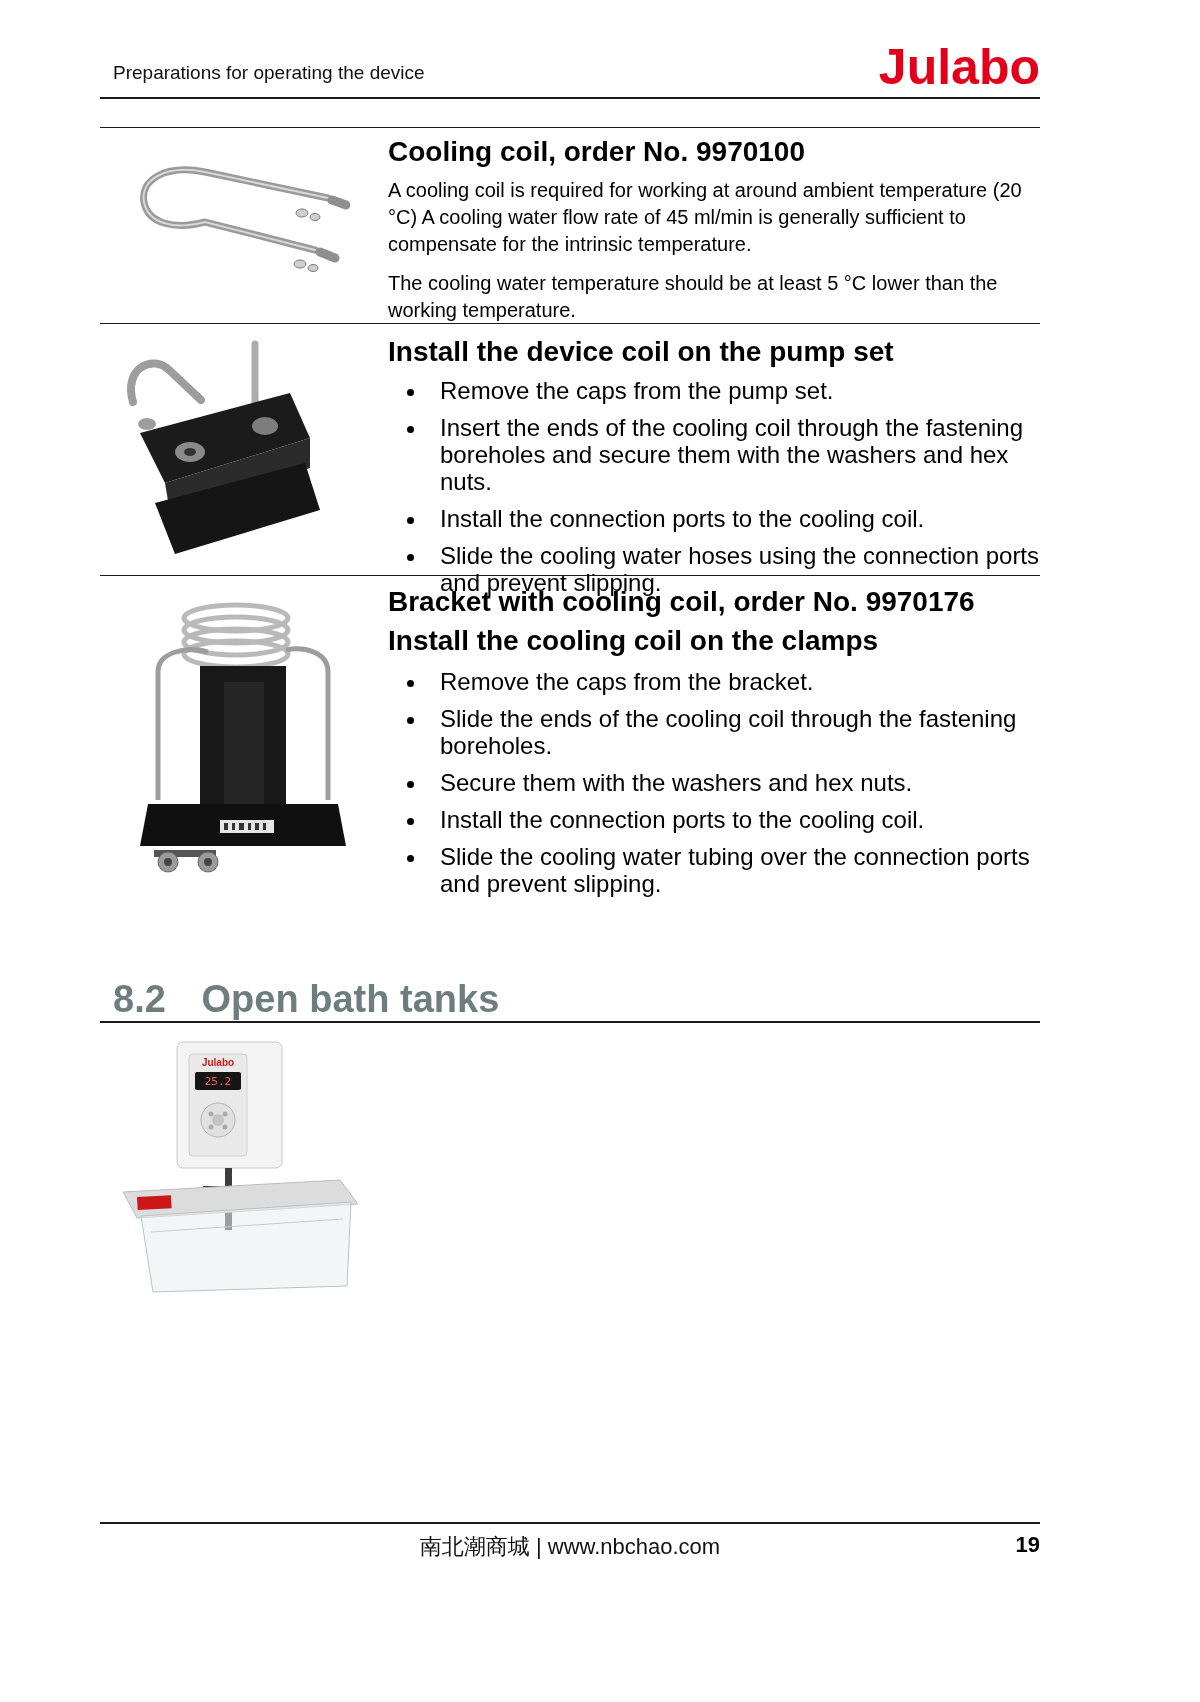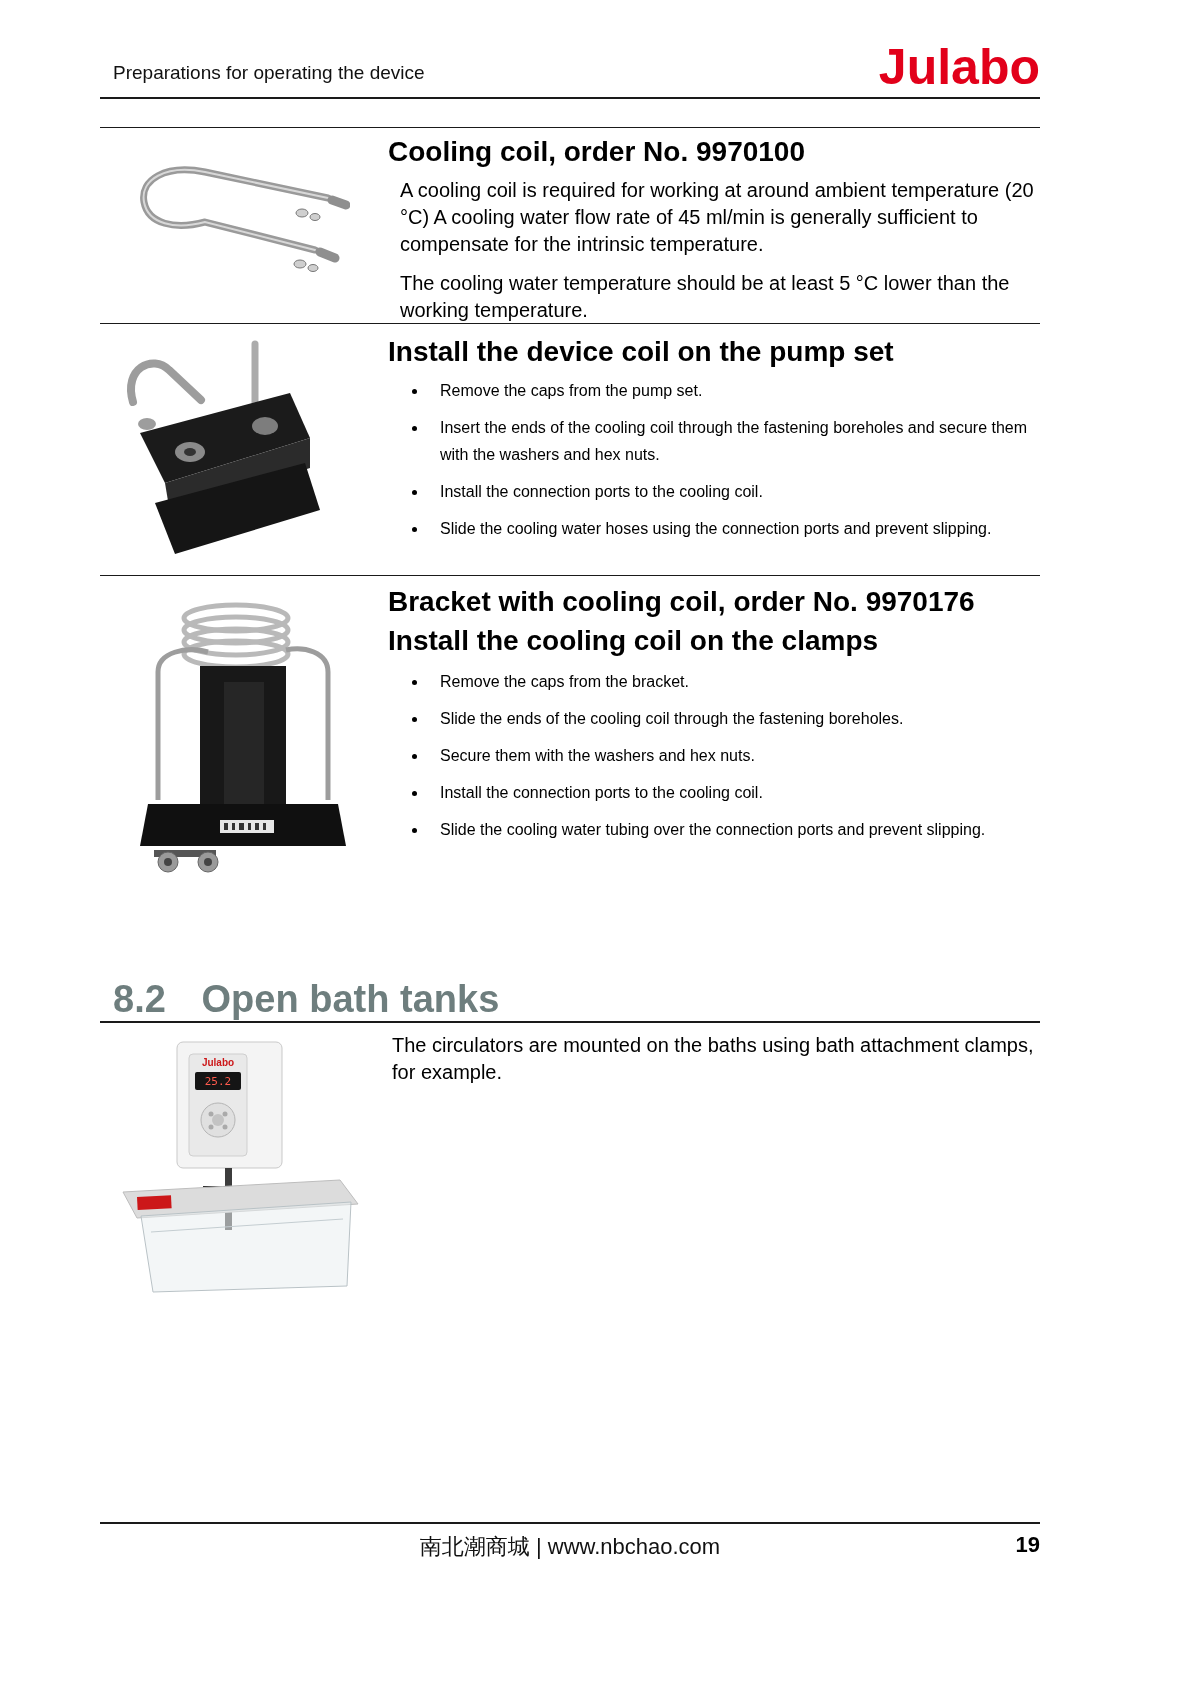--- a/index.html
+++ b/index.html
@@ -32,26 +32,26 @@
   
   .sec { position:absolute; left:100px; width:940px; }
   .sec .img-box { position:absolute; }
   .sec .txt { margin-left:288px; }
   .sec h3 {
     margin:0 0 12px 0;
     font-size:28px; font-weight:bold; line-height:27px;
   }
   .sec h3.sub { margin:8px 0 14px 0; }
   .sec p {
-    margin:0 0 12px 12px;
+    margin:0 0 12px 0;
     font-size:20px; line-height:27px;
   }
   .sec ul { margin:0; padding-left:40px; list-style:disc; }
   .sec li {
-    font-size:16px; line-height:27px; margin-bottom:10px;
+    font-size:24px; line-height:27px; margin-bottom:10px;
     padding-left:12px;
   }
 
   
   .chapter-heading {
     position:absolute; left:100px; top:978px; width:940px;
     color:#6e7e7e; font-weight:bold; font-size:38px;
   }
   .chapter-heading .num { display:inline-block; width:78px; margin-left:13px; }
 
@@ -187,21 +187,20 @@
         <rect x="110" y="134" width="7" height="62" fill="#3c3c3c"></rect>
         <rect x="88" y="152" width="60" height="10" fill="#2e2e2e"></rect>
         <rect x="96" y="166" width="44" height="8" fill="#444"></rect>
         <polygon points="8,158 225,146 243,170 22,184" fill="#dcdcdc" stroke="#bdbdbd"></polygon>
         <rect x="22" y="163" width="34" height="13" fill="#cc1719" transform="rotate(-3 22 163)"></rect>
         <polygon points="26,182 236,168 232,252 38,258" fill="#e9eef0" fill-opacity="0.55" stroke="#b9c2c6"></polygon>
         <line x1="36" y1="198" x2="228" y2="185" stroke="#c4cdd1"></line>
       </svg>
     </div>
     <div class="txt" style="margin-left:280px">
-      <p>The circulators are mounted on the baths using bath attachment clamps, for example.</p>
     </div>
   </div>
 
   <div class="rule" style="top:1522px"></div>
   <div class="footer">南北潮商城 | www.nbchao.com</div>
   <div class="page-num">19</div>
 
 </div>
 
 </body></html>

